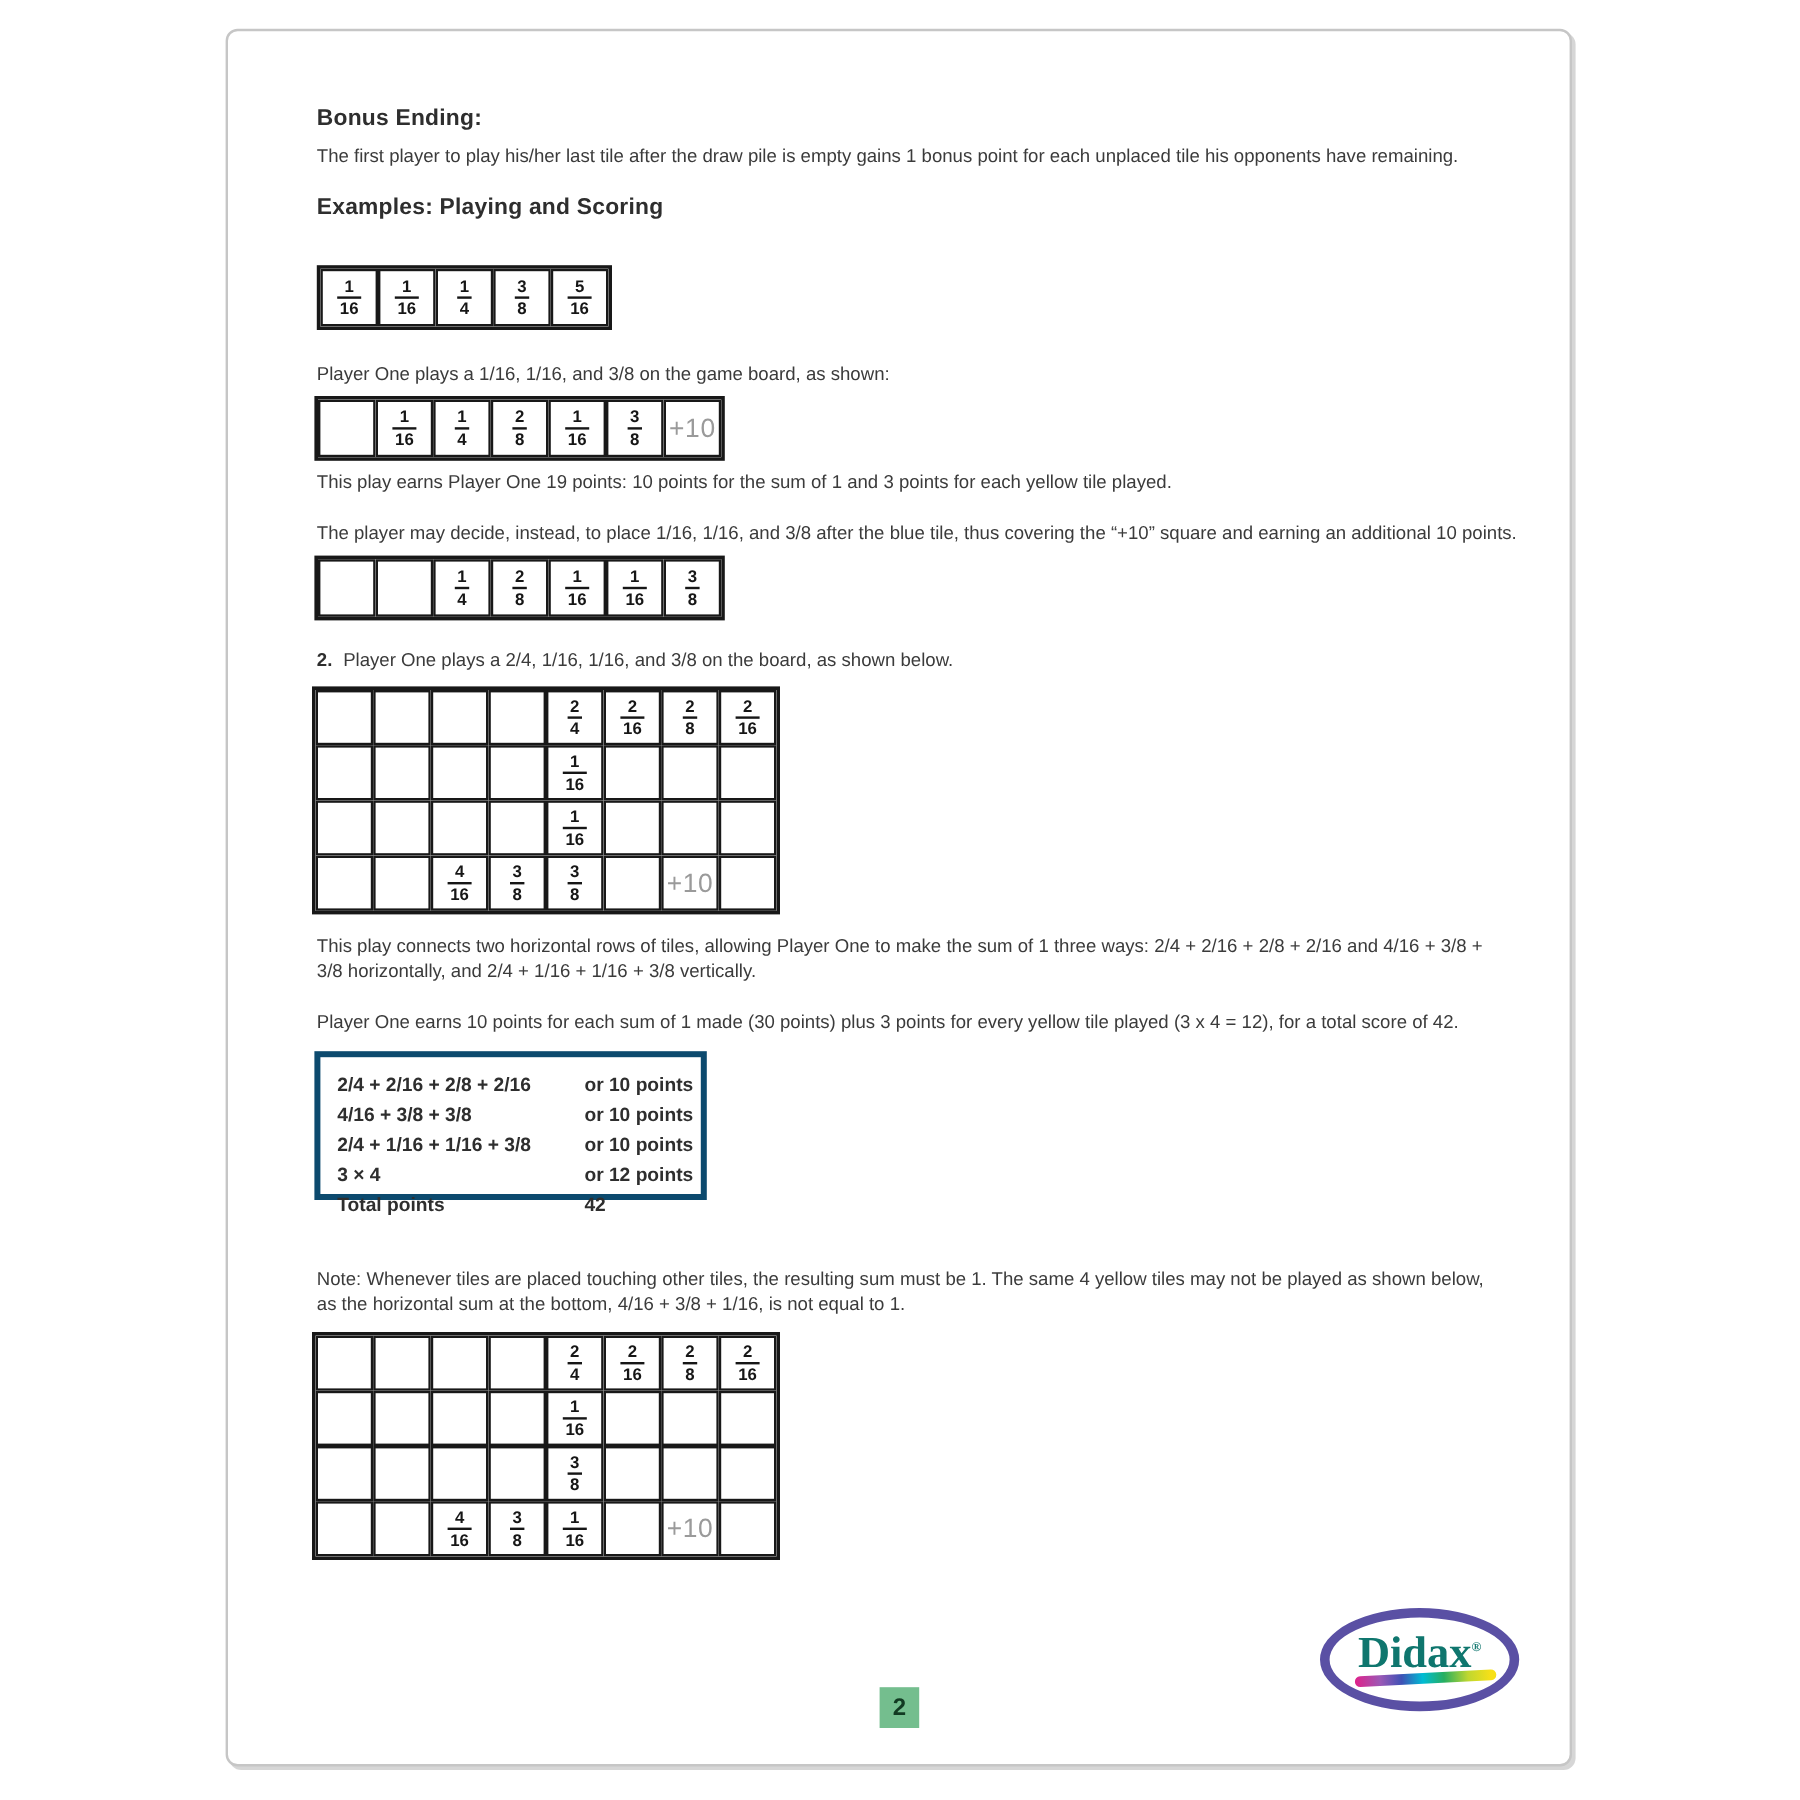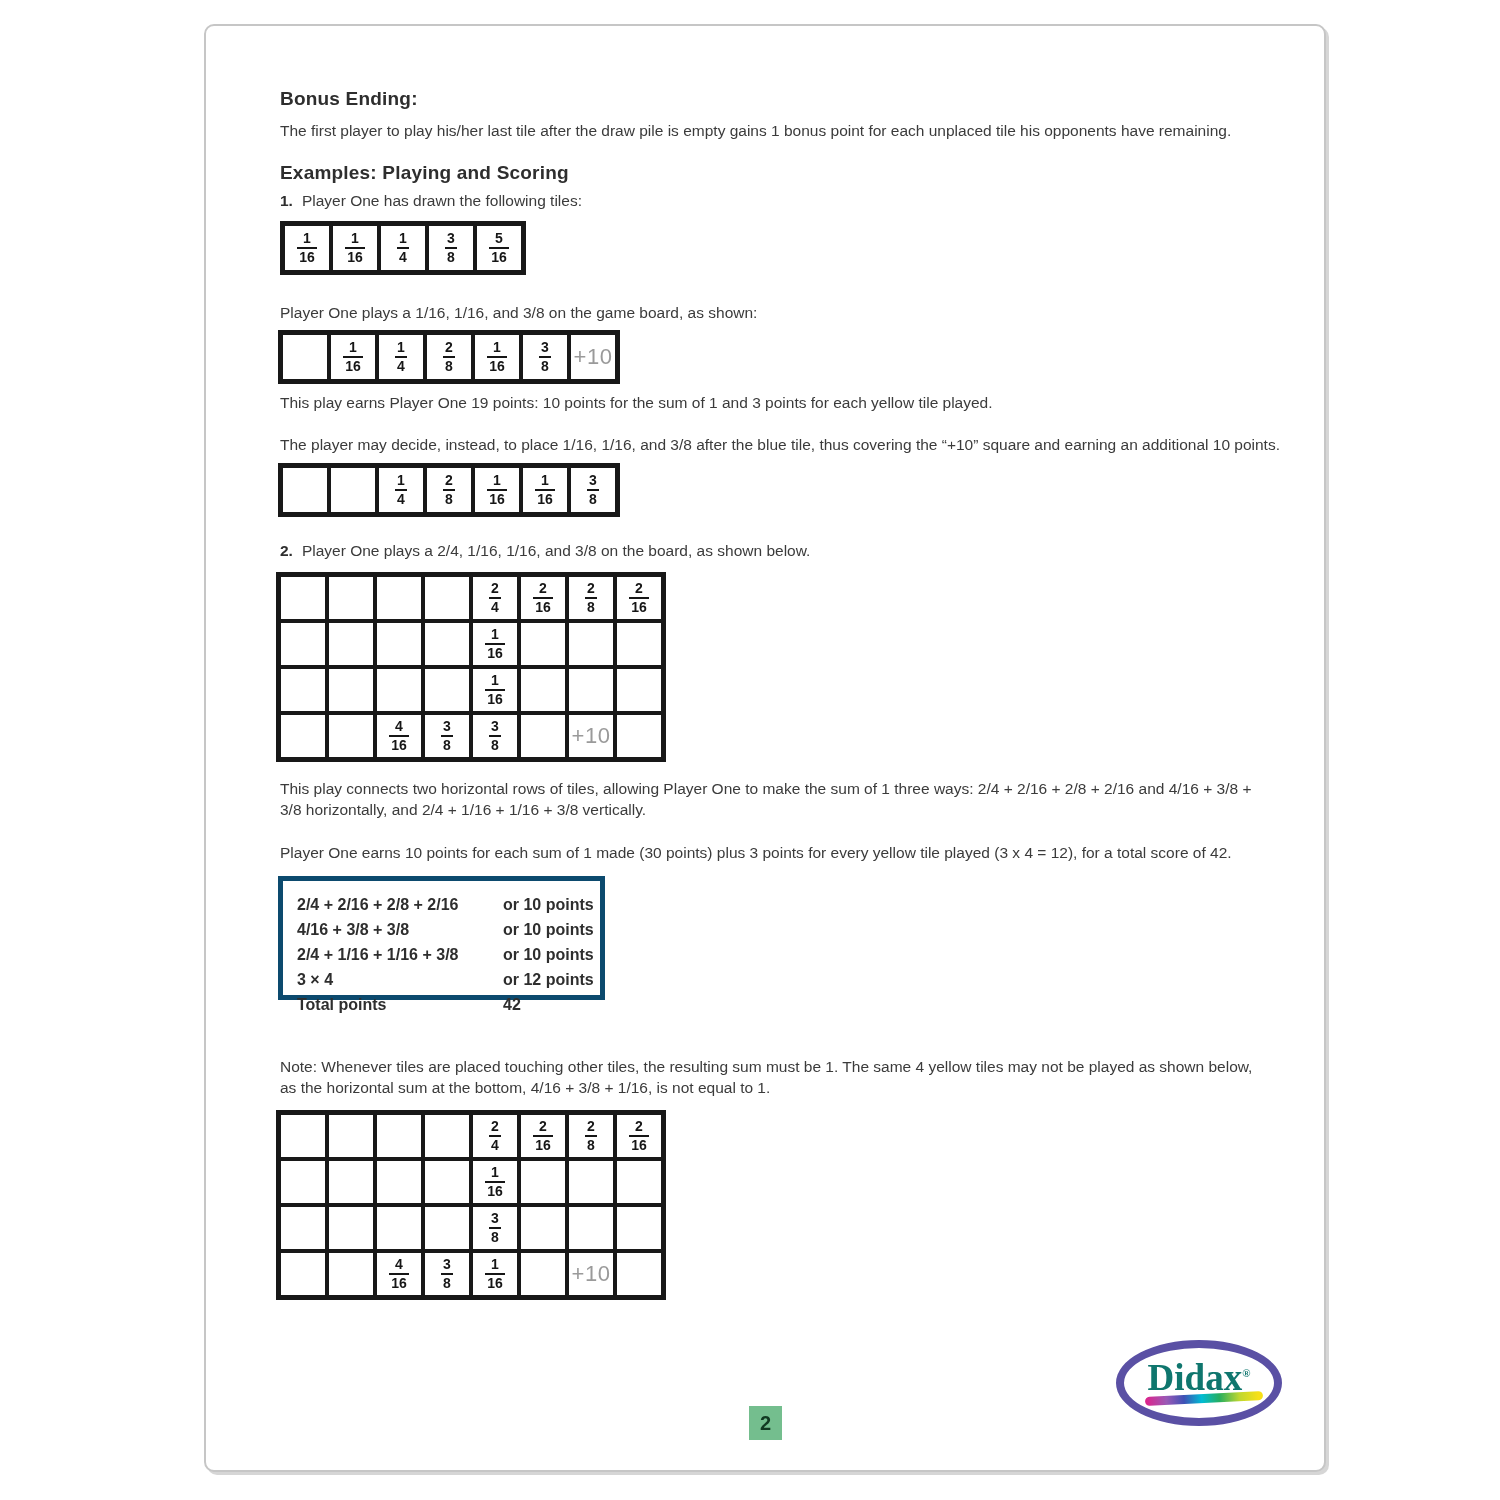--- a/index.html
+++ b/index.html
@@ -1,19 +1,19 @@
 <!DOCTYPE html>
 <html style="--c-yellow: #F5D32B; --c-red: #E63328; --c-blue: #3FB5E7; --c-bonus_gray: #9A9A9A; --c-page_green: #74BE8E; --c-logo_purple: #5A50A4; --c-text: #3B3B3B;"><head>
 <meta charset="utf-8">
 <style>
   * { margin:0; padding:0; box-sizing:border-box; }
   html,body { background:#ffffff; }
   .page { position:relative; width:1500px; height:1500px; background:#fff;
           font-family:"Liberation Sans", sans-serif; color:var(--c-text,#3b3b3b); }
-  .card { position:absolute; left:204px; top:24px; width:1122px; height:1448px;
+  .card { position:absolute; left:188px; top:24px; width:1122px; height:1448px;
           background:#fff; border:2px solid #c6c6c6; border-radius:10px;
           box-shadow:3px 3px 0 rgba(0,0,0,.16); }
   .abs { position:absolute; }
   h2.hd { font-size:19px; font-weight:bold; color:#2e2e2e; letter-spacing:.2px; }
   .body { font-size:15.5px; line-height:21px; width:1030px; white-space:pre-line; }
   .item { font-size:15.5px; line-height:21px; width:1030px; }
   .item .no { font-weight:bold; margin-right:9px; color:#2e2e2e; }
 
   
   .tile-grid { display:grid; --cell-w:48px; border:3px solid #181818; background:#fff; width:max-content; }
@@ -53,23 +53,20 @@
 <body>
 
 <div class="page">
   <div class="card">
 
     <h2 class="hd abs" style="left:74px; top:62px;">Bonus Ending:</h2>
     <p class="body abs" style="left:74px; top:94px;">The first player to play his/her last tile after the draw pile is empty gains 1 bonus point for each unplaced tile his opponents have remaining.</p>
 
     <h2 class="hd abs" style="left:74px; top:136px;">Examples: Playing and Scoring</h2>
 
-    <div class="item abs" style="left:74px; top:164px;">
-      <span class="no">1.</span><span>Player One has drawn the following tiles:</span>
-    </div>
 
     <div class="tile-grid abs" style="left: 74px; top: 195px; grid-template-columns: repeat(5, 48px);">
         <div class="cell tile-y">
           <span class="frac">
             <span class="fnum">1</span>
             <span class="fden">16</span>
           </span>
         </div>
         <div class="cell tile-y">
           <span class="frac">

